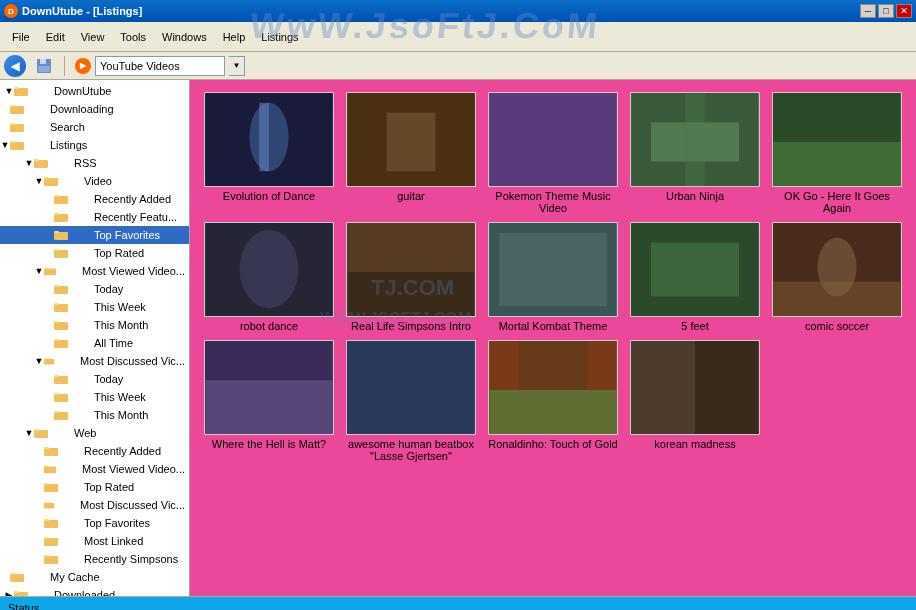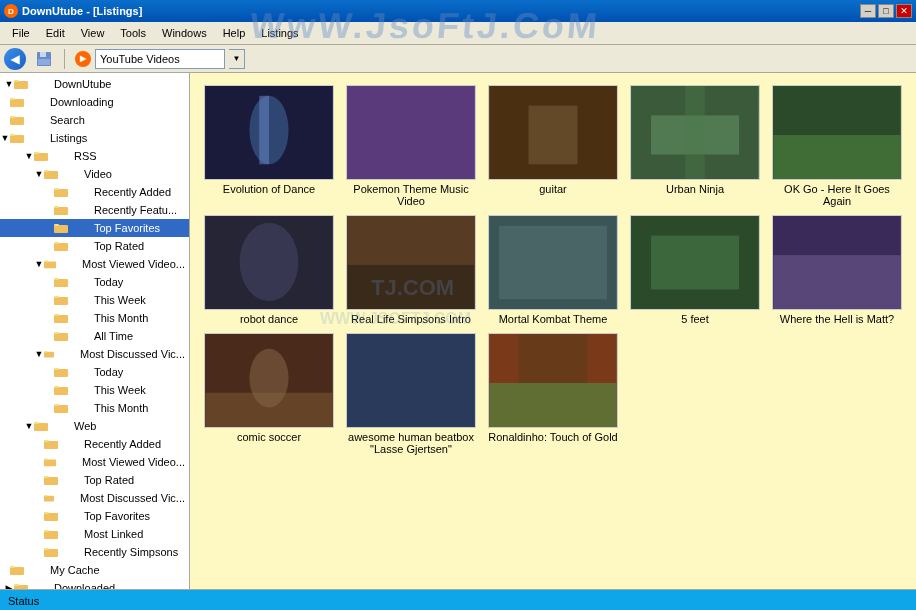--- a/index.html
+++ b/index.html
@@ -71,21 +71,21 @@
       z-index: 1000;
       display: flex;
       align-items: center;
       justify-content: center;
     }
 
     
     .menu-bar {
       background: #ece9d8;
       border-bottom: 1px solid #aca899;
-      height: 23px;
+      height: 30px;
       display: flex;
       align-items: center;
       padding: 0 4px;
     }
     .menu-item {
       padding: 2px 8px;
       cursor: pointer;
       font-size: 11px;
       color: #000;
     }
@@ -203,21 +203,21 @@
     }
     .item-label {
       color: #000;
       font-size: 11px;
       margin-left: 26px;
     }
 
     
     .content-area {
       flex: 1;
-      background: #fef9c3;
+      background: #ec4899;
       overflow-y: auto;
       overflow-x: hidden;
       padding: 8px;
     }
     .content-area::-webkit-scrollbar { width: 12px; }
     .content-area::-webkit-scrollbar-track { background: #f0ede4; }
     .content-area::-webkit-scrollbar-thumb { background: #c0bdaf; border: 1px solid #999; }
 
     .video-grid {
       display: grid;
@@ -622,41 +622,41 @@
           <svg width="100%" height="100%" viewBox="0 0 130 95" style="position:absolute;top:0;left:0;">
             <rect width="130" height="95" fill="#1a1a3a"></rect>
             <ellipse cx="65" cy="45" rx="20" ry="35" fill="#3a5a8a" opacity="0.7"></ellipse>
             <rect x="55" y="10" width="10" height="70" fill="#6a8acc" opacity="0.5"></rect>
           </svg>
         </div>
         <span class="video-title">Evolution of Dance</span>
       </div>
 
       <div class="video-item">
-        <div class="video-thumb thumb-3">
-          <svg width="100%" height="100%" viewBox="0 0 130 95" style="position:absolute;top:0;left:0;">
-            <rect width="130" height="95" fill="#5a3a7a"></rect>
-            <circle cx="65" cy="47" rx="25" ry="25" fill="#9a6aaa" opacity="0.6"></circle>
-          </svg>
-        </div>
-        <span class="video-title">Pokemon Theme Music Video</span>
-      </div>
-
-      <div class="video-item">
         <div class="video-thumb thumb-2">
           <svg width="100%" height="100%" viewBox="0 0 130 95" style="position:absolute;top:0;left:0;">
             <rect width="130" height="95" fill="#4a3010"></rect>
             <rect x="40" y="20" width="50" height="60" fill="#6a5030" opacity="0.8"></rect>
             <circle cx="65" cy="40" rx="15" ry="15" fill="#8a7050" opacity="0.6"></circle>
           </svg>
         </div>
         <span class="video-title">guitar</span>
       </div>
 
       <div class="video-item">
+        <div class="video-thumb thumb-3">
+          <svg width="100%" height="100%" viewBox="0 0 130 95" style="position:absolute;top:0;left:0;">
+            <rect width="130" height="95" fill="#5a3a7a"></rect>
+            <circle cx="65" cy="47" rx="25" ry="25" fill="#9a6aaa" opacity="0.6"></circle>
+          </svg>
+        </div>
+        <span class="video-title">Pokemon Theme Music Video</span>
+      </div>
+
+      <div class="video-item">
         <div class="video-thumb thumb-4">
           <svg width="100%" height="100%" viewBox="0 0 130 95" style="position:absolute;top:0;left:0;">
             <rect width="130" height="95" fill="#3a5a3a"></rect>
             <rect x="20" y="30" width="90" height="40" fill="#6a9a6a" opacity="0.5"></rect>
             <rect x="55" y="0" width="20" height="95" fill="#4a7a4a" opacity="0.4"></rect>
           </svg>
         </div>
         <span class="video-title">Urban Ninja</span>
       </div>
 
@@ -707,62 +707,72 @@
         <div class="video-thumb thumb-10">
           <svg width="100%" height="100%" viewBox="0 0 130 95" style="position:absolute;top:0;left:0;">
             <rect width="130" height="95" fill="#2a4a2a"></rect>
             <rect x="20" y="20" width="90" height="55" fill="#4a7a4a" opacity="0.6"></rect>
           </svg>
         </div>
         <span class="video-title">5 feet</span>
       </div>
 
       <div class="video-item">
+        <div class="video-thumb thumb-11">
+          <svg width="100%" height="100%" viewBox="0 0 130 95" style="position:absolute;top:0;left:0;">
+            <rect width="130" height="95" fill="#4a2a1a"></rect>
+            <rect x="0" y="60" width="130" height="35" fill="#6a4a2a" opacity="0.8"></rect>
+            <ellipse cx="65" cy="45" rx="20" ry="30" fill="#8a6a4a" opacity="0.5"></ellipse>
+          </svg>
+        </div>
+        <span class="video-title">comic soccer</span>
+      </div>
+
+      <div class="video-item">
         <div class="video-thumb thumb-12">
           <svg width="100%" height="100%" viewBox="0 0 130 95" style="position:absolute;top:0;left:0;">
             <rect width="130" height="95" fill="#3a2a5a"></rect>
             <rect x="0" y="40" width="130" height="55" fill="#6a5a8a" opacity="0.6"></rect>
             <circle cx="65" cy="30" rx="18" ry="18" fill="#9a7aaa" opacity="0.5"></circle>
           </svg>
         </div>
         <span class="video-title">Where the Hell is Matt?</span>
       </div>
 
       <div class="video-item">
-        <div class="video-thumb thumb-11">
-          <svg width="100%" height="100%" viewBox="0 0 130 95" style="position:absolute;top:0;left:0;">
-            <rect width="130" height="95" fill="#4a2a1a"></rect>
-            <rect x="0" y="60" width="130" height="35" fill="#6a4a2a" opacity="0.8"></rect>
-            <ellipse cx="65" cy="45" rx="20" ry="30" fill="#8a6a4a" opacity="0.5"></ellipse>
-          </svg>
-        </div>
-        <span class="video-title">comic soccer</span>
-      </div>
-
-      <div class="video-item">
         <div class="video-thumb thumb-13">
           <svg width="100%" height="100%" viewBox="0 0 130 95" style="position:absolute;top:0;left:0;">
             <rect width="130" height="95" fill="#2a3a5a"></rect>
             <circle cx="65" cy="47" rx="28" ry="28" fill="#5a7aaa" opacity="0.5"></circle>
           </svg>
         </div>
         <span class="video-title">awesome human beatbox "Lasse Gjertsen"</span>
       </div>
 
       <div class="video-item">
         <div class="video-thumb thumb-14">
           <svg width="100%" height="100%" viewBox="0 0 130 95" style="position:absolute;top:0;left:0;">
             <rect width="130" height="95" fill="#7a3a1a"></rect>
             <rect x="0" y="50" width="130" height="45" fill="#5a7a3a" opacity="0.8"></rect>
             <rect x="30" y="0" width="70" height="50" fill="#5a3a1a" opacity="0.6"></rect>
           </svg>
         </div>
         <span class="video-title">Ronaldinho: Touch of Gold</span>
       </div>
 
+      <div class="video-item">
+        <div class="video-thumb thumb-15">
+          <svg width="100%" height="100%" viewBox="0 0 130 95" style="position:absolute;top:0;left:0;">
+            <rect width="130" height="95" fill="#3a2a1a"></rect>
+            <rect x="0" y="0" width="65" height="95" fill="#5a4a3a" opacity="0.6"></rect>
+            <circle cx="90" cy="40" rx="25" ry="25" fill="#7a6a5a" opacity="0.5"></circle>
+          </svg>
+        </div>
+        <span class="video-title">korean madness</span>
+      </div>
 
     </div>
   </div>
 
 </div>
 
 <div class="status-bar">
   <span>Status</span>
 </div>
 

